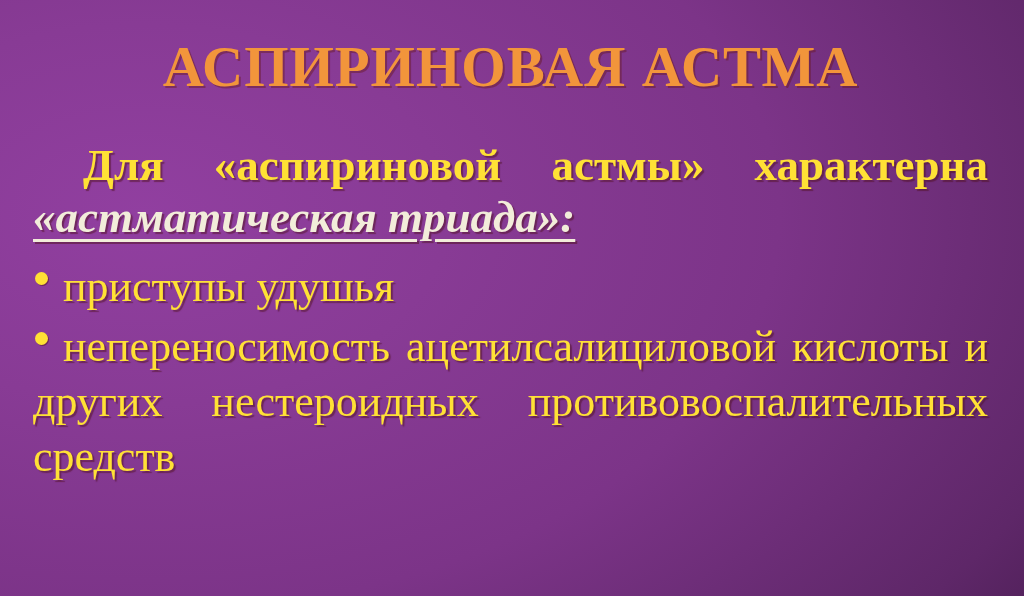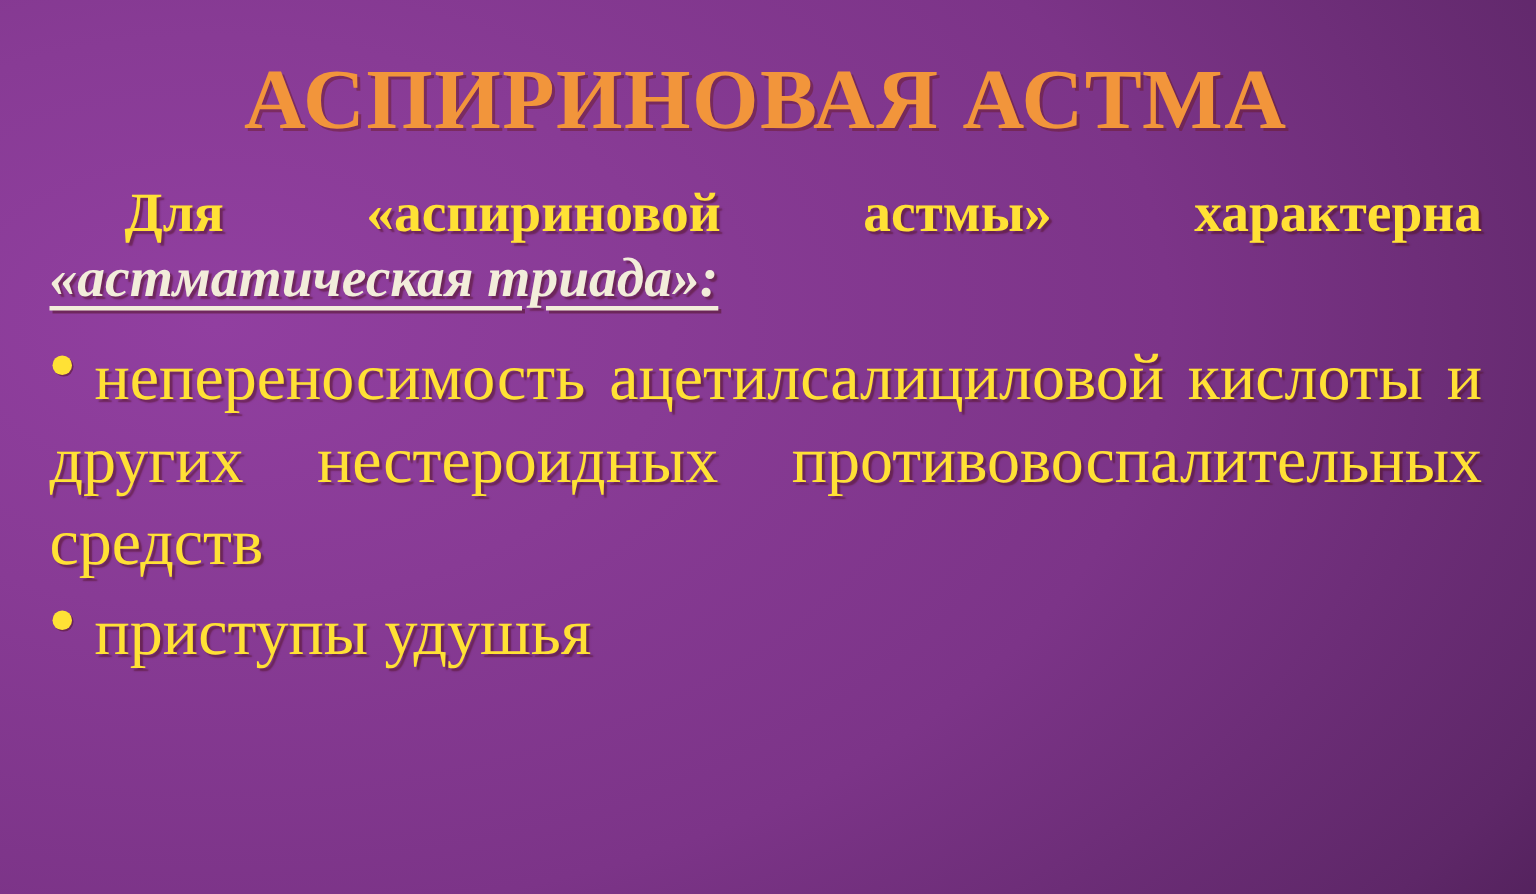--- a/index.html
+++ b/index.html
@@ -35,22 +35,22 @@
     margin-top: 12px;
     text-align: center;
     font-size: 57px;
     line-height: 1.0;
     font-weight: bold;
     letter-spacing: 1px;
     color: var(--title-color);
     text-shadow: 2px 2px 0 rgba(105, 25, 30, 0.45);
   }
   .intro {
-    margin-top: 27px;
-    font-size: 37px;
+    margin-top: 44px;
+    font-size: 45px;
     font-weight: bold;
     line-height: 1.16;
     color: var(--body-yellow);
     text-shadow: 2px 2px 1px rgba(80, 15, 30, 0.5);
   }
   .intro-line1 {
     text-indent: 50px;
     text-align: justify;
     text-align-last: justify;
   }
@@ -95,22 +95,22 @@
   <h1 class="title">АСПИРИНОВАЯ АСТМА</h1>
 
   <div class="intro">
     <div class="intro-line1">Для «аспириновой астмы» характерна</div>
     <div class="intro-line2">«астматическая триада»:</div>
   </div>
 
   <div class="bullet-list">
       <div class="bullet-item">
         <span class="bullet-marker"></span>
+        <div class="bline first last">приступы удушья</div>
+      </div>
+      <div class="bullet-item">
+        <span class="bullet-marker"></span>
         <div class="bline first">непереносимость ацетилсалициловой кислоты и</div>
         <div class="bline">других нестероидных противовоспалительных</div>
         <div class="bline last">средств</div>
-      </div>
-      <div class="bullet-item">
-        <span class="bullet-marker"></span>
-        <div class="bline first last">приступы удушья</div>
       </div>
     </div>
 </div>
 
 </body></html>

